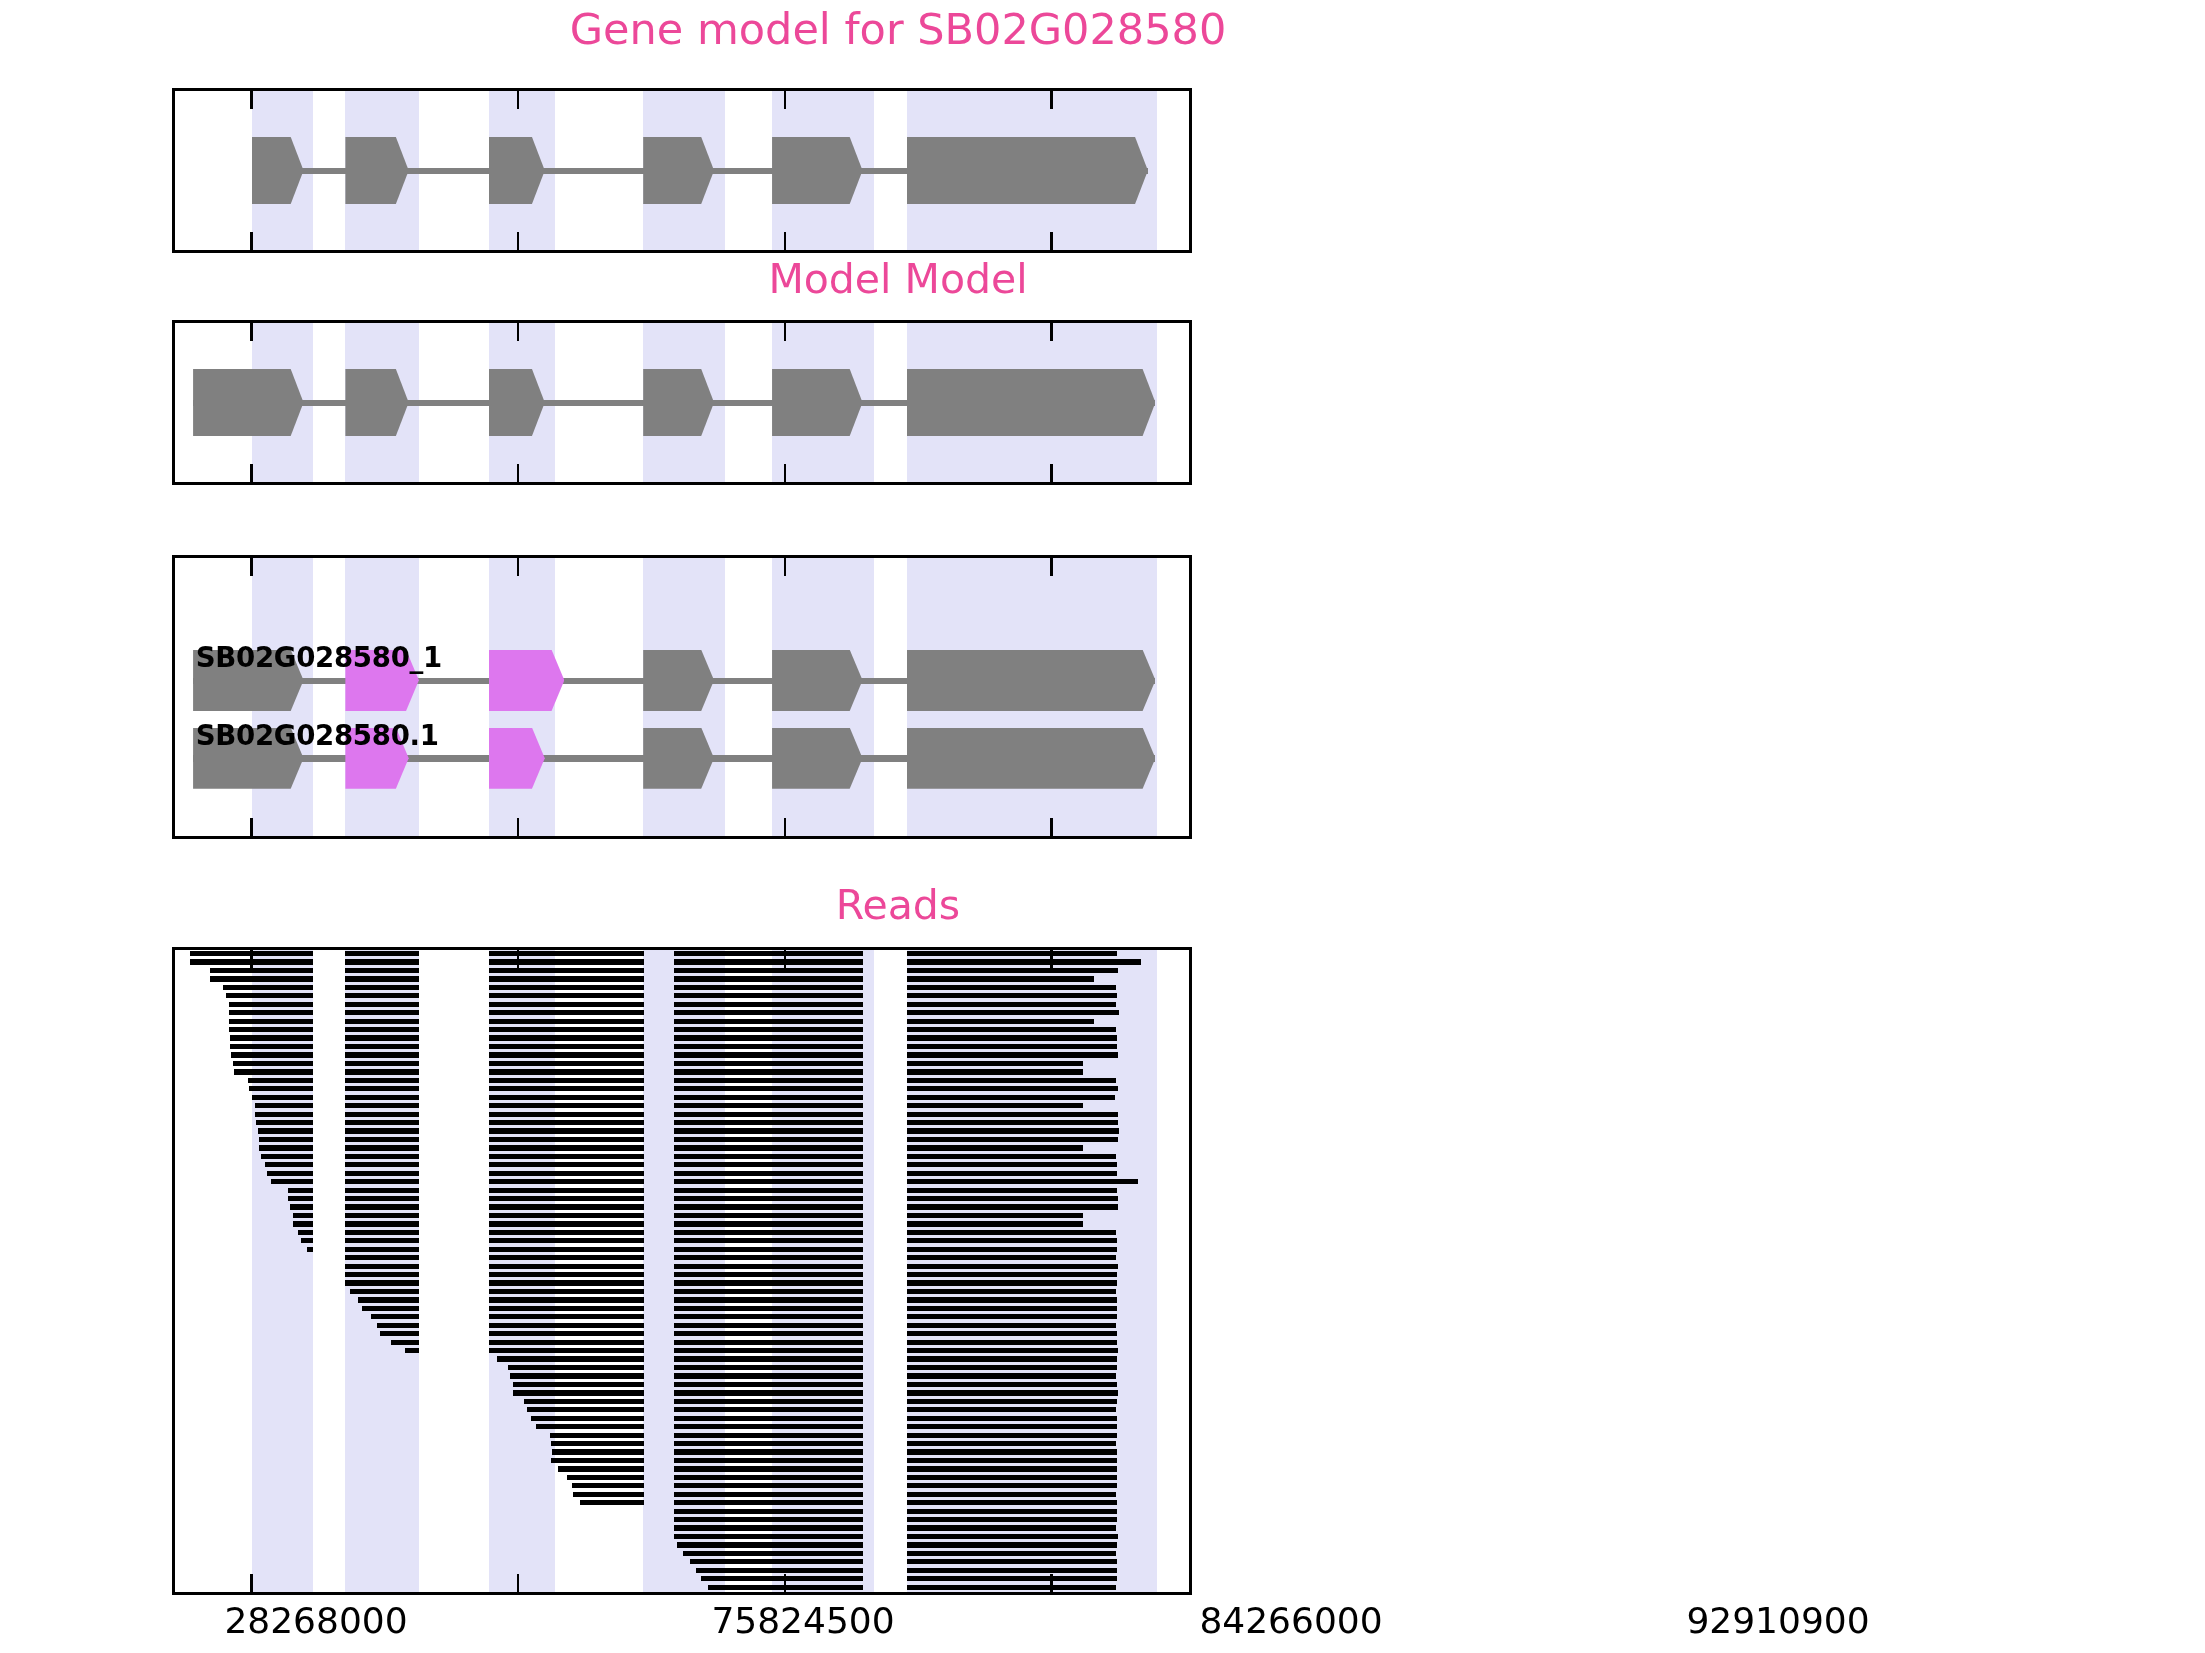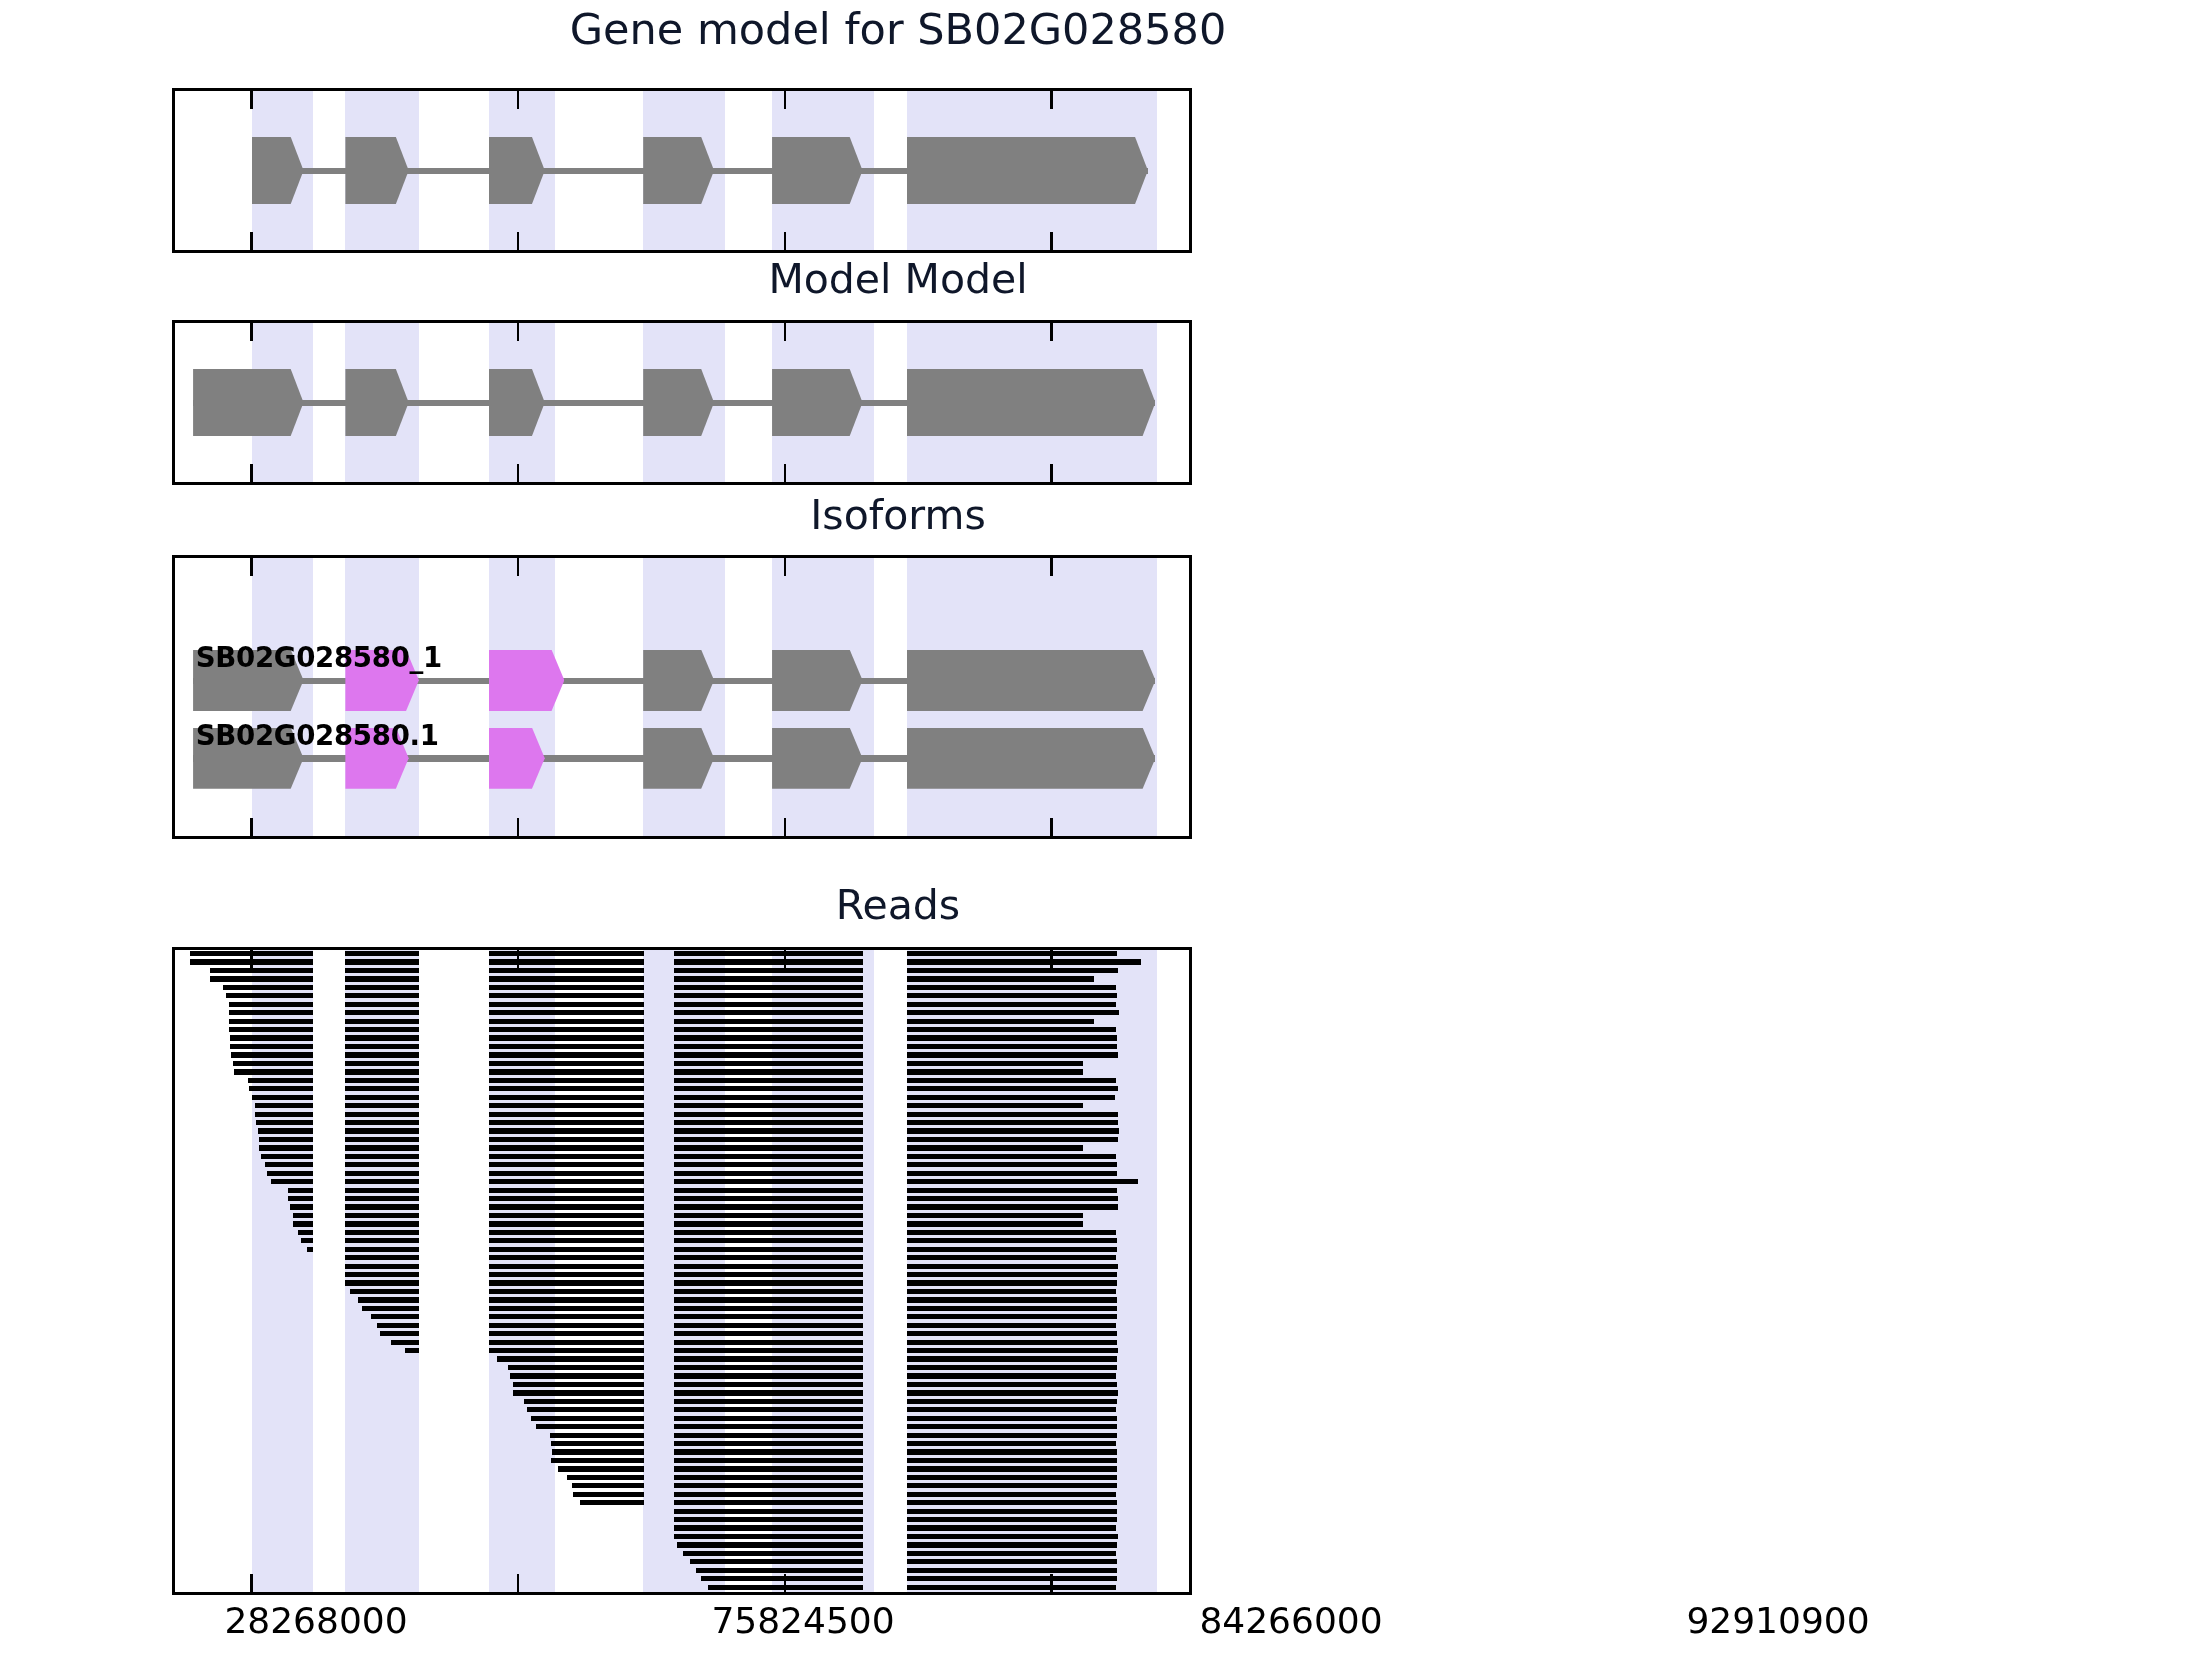--- a/index.html
+++ b/index.html
@@ -3,21 +3,21 @@
 <meta charset="utf-8">
 <title>Gene model</title>
 <style>
   html,body{margin:0;padding:0;background:#ffffff;}
   body{width:2205px;height:1654px;font-family:"DejaVu Sans","Liberation Sans",sans-serif;overflow:hidden;}
   .fig{position:relative;width:2205px;height:1654px;background:#fff;}
 
   .panel-title{
     position:absolute;left:0;width:1796px;text-align:center;
     font-family:"DejaVu Sans","Liberation Sans",sans-serif;
-    font-weight:400;color:#0f172a;white-space:nowrap;
+    font-weight:400;color:#ec4899;white-space:nowrap;
   }
   #title-gene{top:4.1px;font-size:43px;}
   #title-pacbio{top:255px;font-size:41px;}
   #title-isoforms{top:491px;font-size:41px;}
   #title-reads{top:881px;font-size:41px;}
 
   .axes{position:absolute;background:#ffffff;border:3.4px solid #000;box-sizing:border-box;overflow:hidden;}
   #ax-gene   {left:172px;top:88px; width:1020px;height:165px;}
   #ax-pacbio {left:172px;top:320px; width:1020px;height:165px;}
   #ax-isoform{left:172px;top:555px; width:1020px;height:284px;}
@@ -49,21 +49,20 @@
     transform:translateX(-50%);
   }
 </style>
 </head>
 <body>
 
 <div class="fig">
 
   <div class="panel-title" id="title-gene">Gene model for SB02G028580</div>
   <div class="panel-title" id="title-pacbio">Model Model</div>
-  <div class="panel-title" id="title-isoforms">Isoforms</div>
   <div class="panel-title" id="title-reads">Reads</div>
 
   <div class="axes" id="ax-gene">
     <div class="plot" id="plot-gene">
         <div class="band" style="left: 7.54647%; width: 6.0223%;"></div>
         <div class="band" style="left: 16.803%; width: 7.24907%;"></div>
         <div class="band" style="left: 30.9665%; width: 6.50558%;"></div>
         <div class="band" style="left: 46.171%; width: 8.10409%;"></div>
         <div class="band" style="left: 58.8848%; width: 10.0372%;"></div>
         <div class="band" style="left: 72.1561%; width: 24.684%;"></div>

